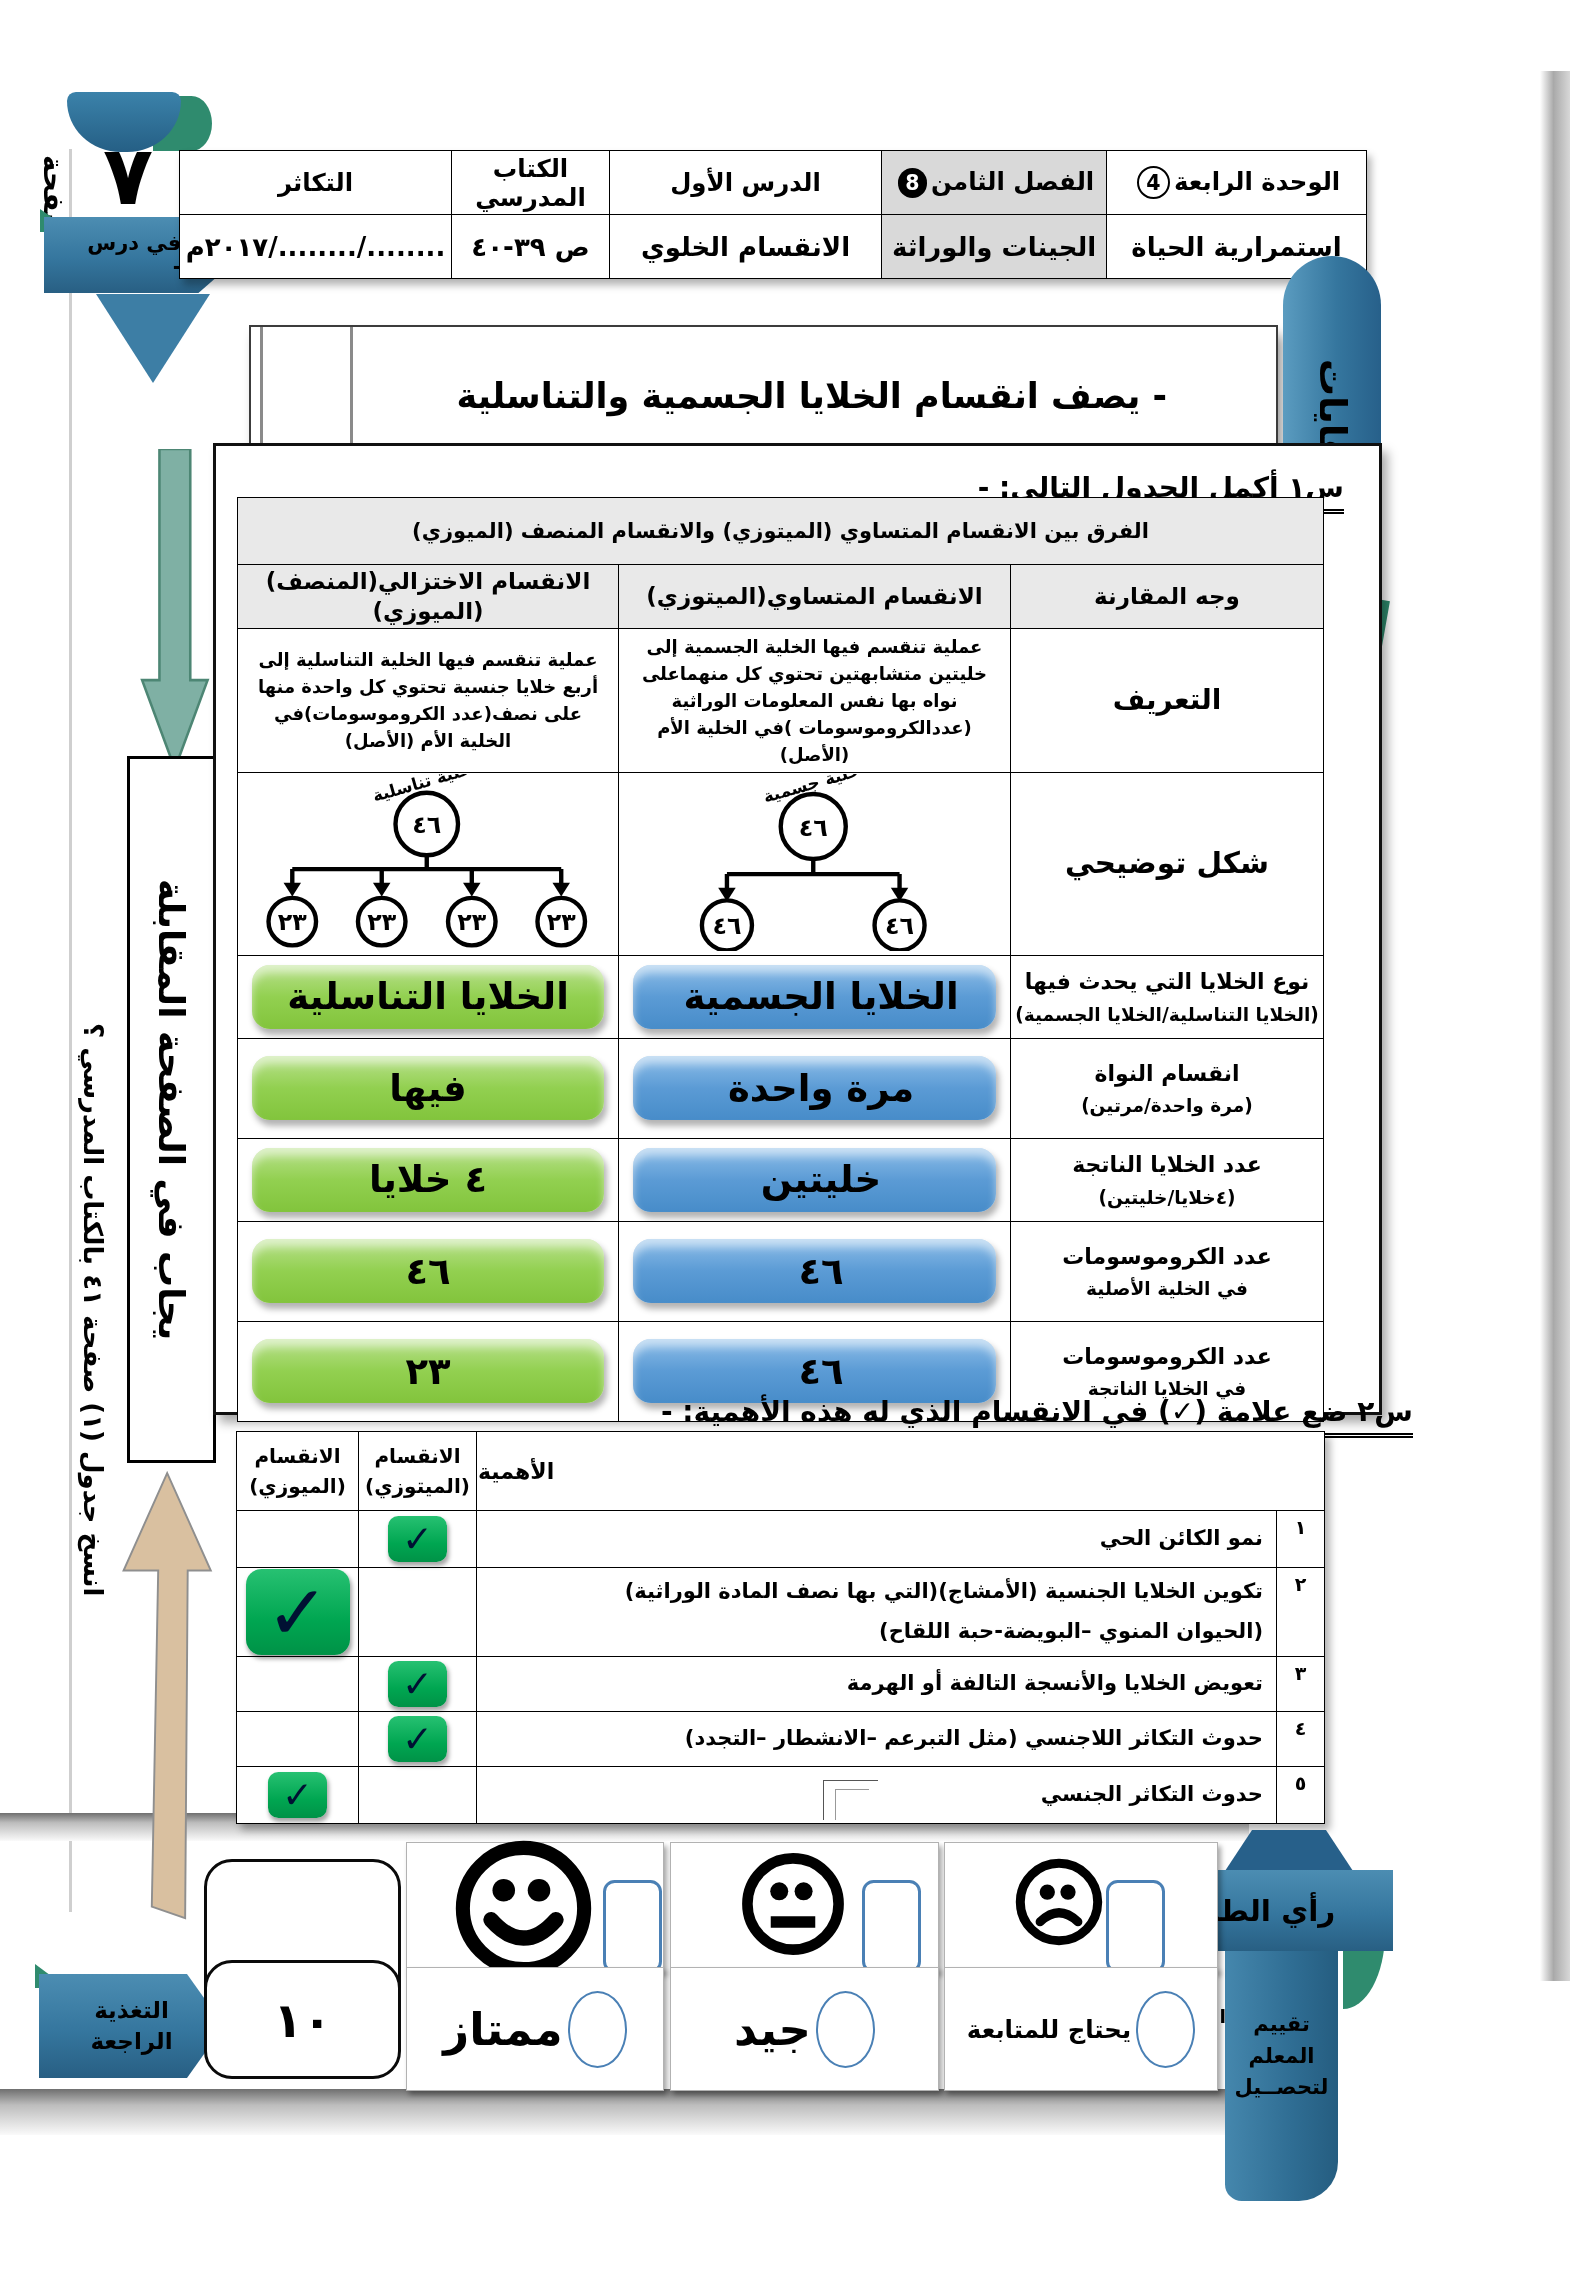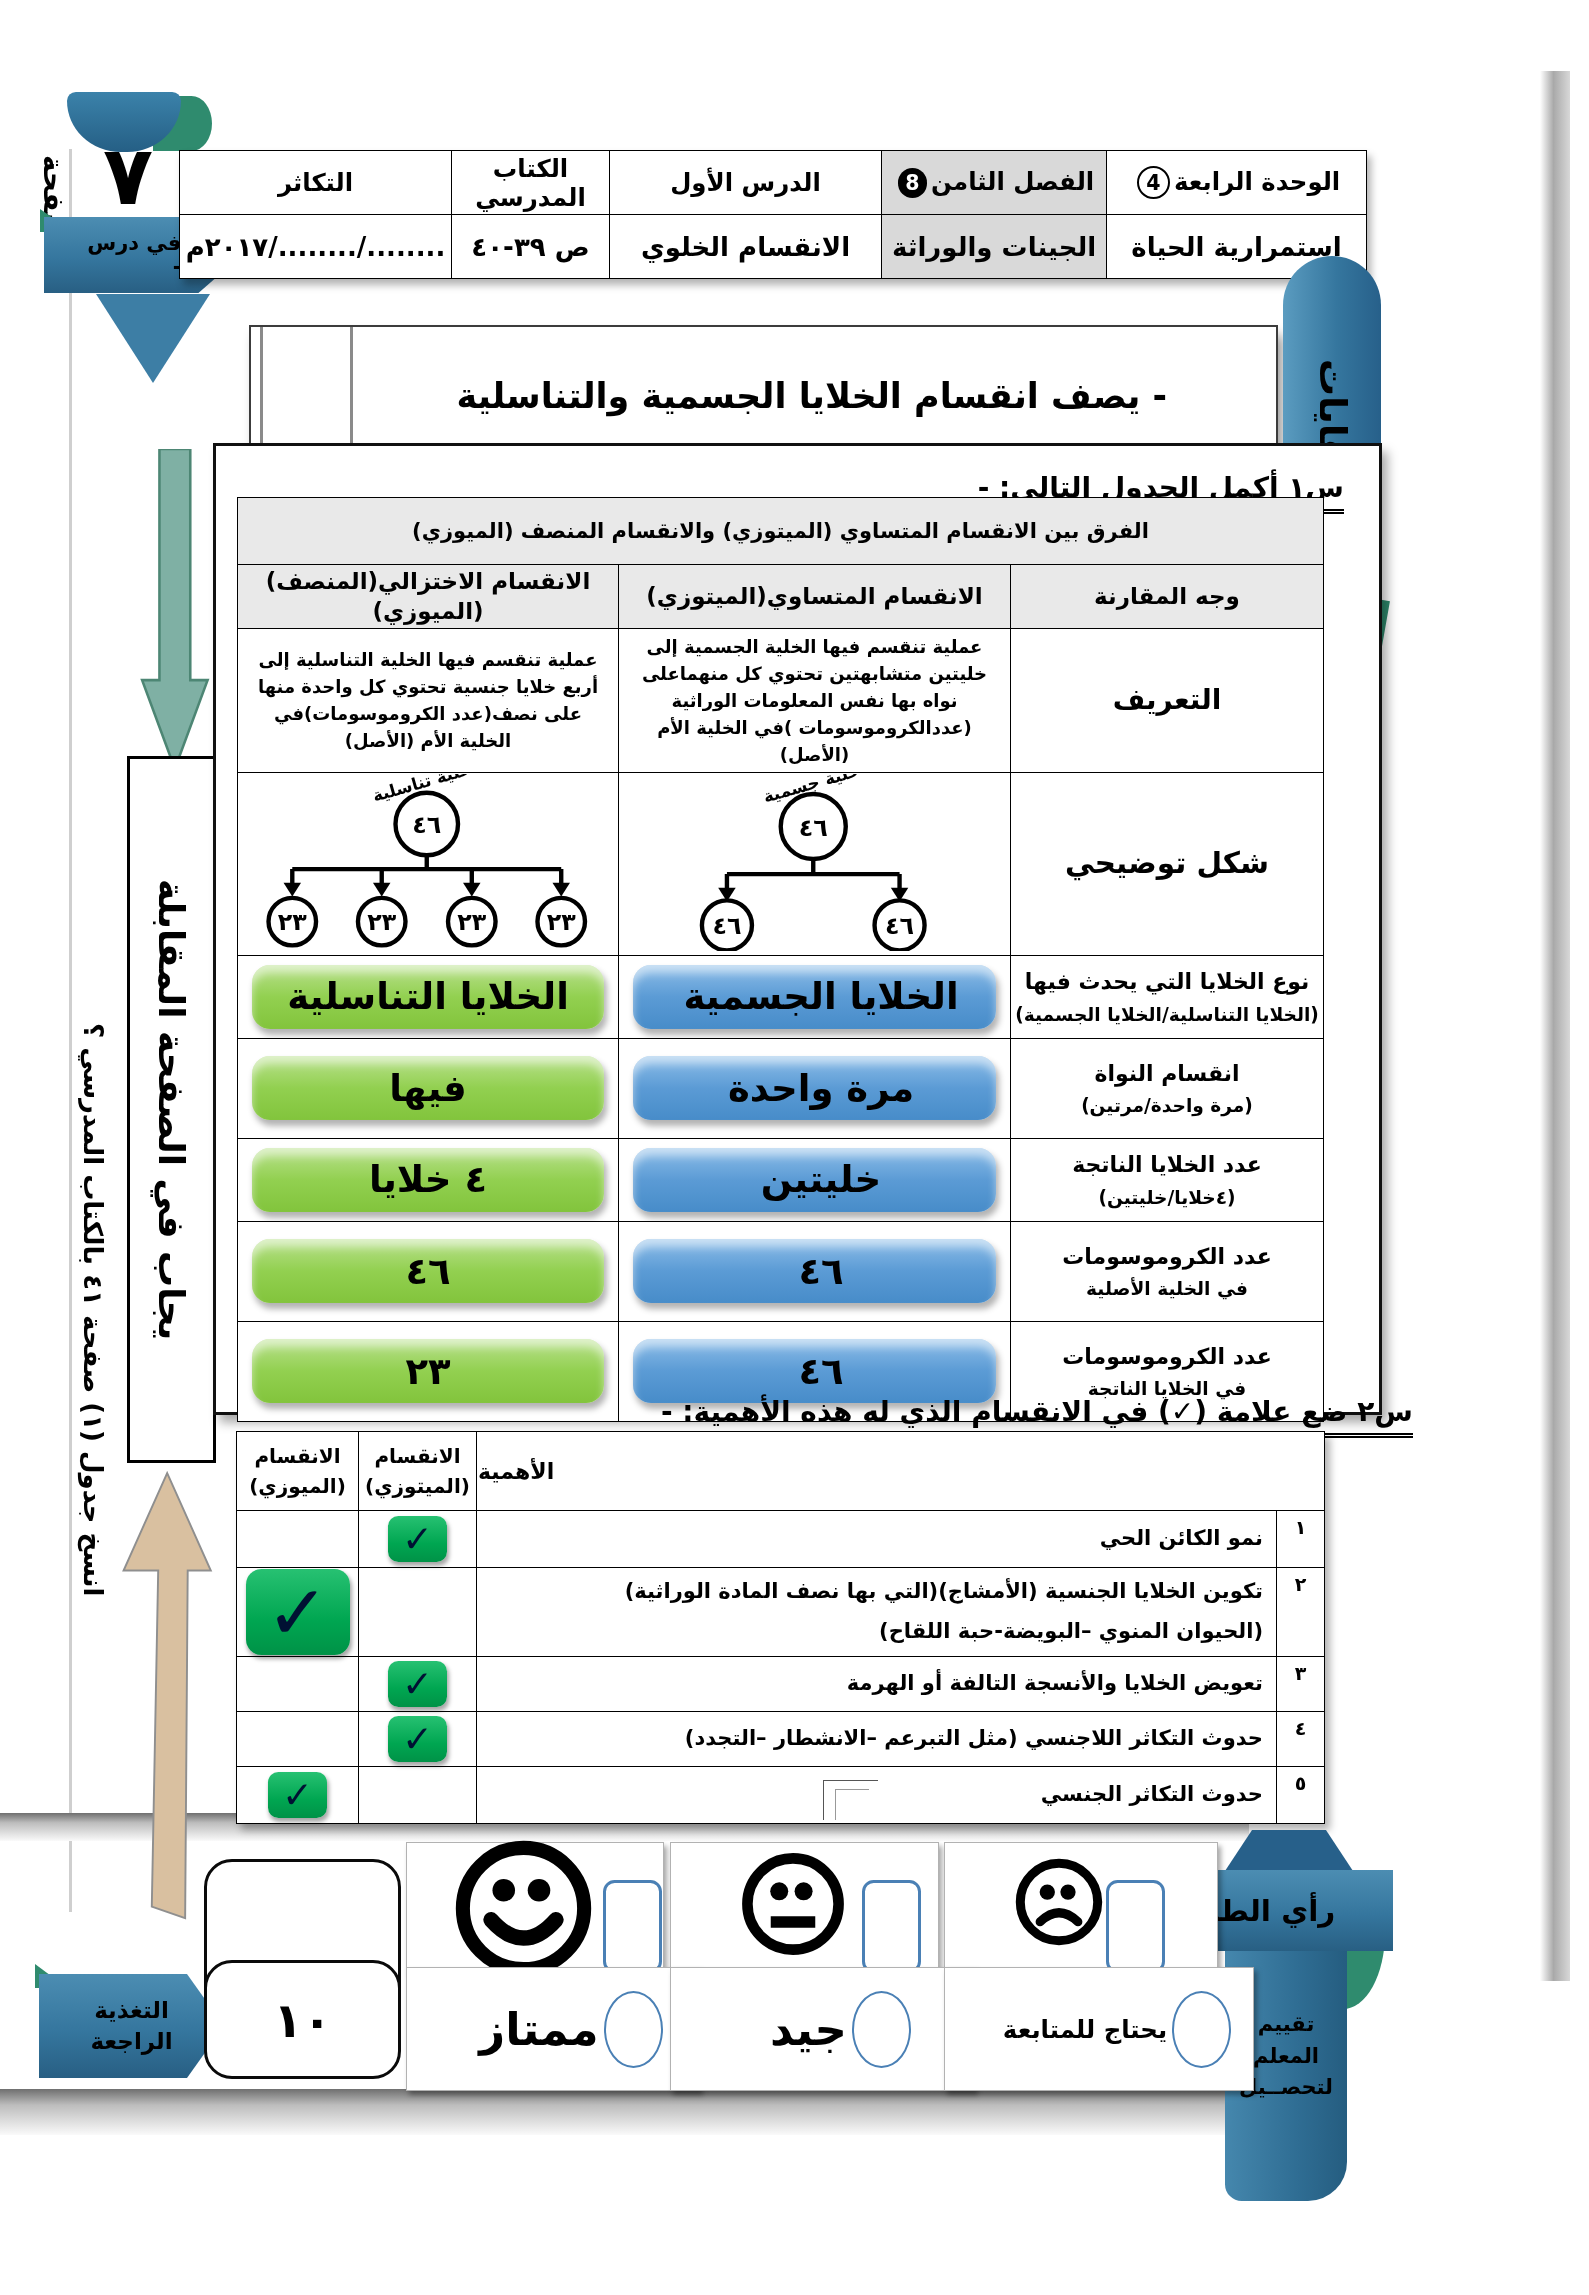--- a/index.html
+++ b/index.html
@@ -104,32 +104,32 @@
     border-radius:10.3px;background:linear-gradient(180deg,#27c172 0%,#00a651 60%,#009247 100%);
     font-size:37px;font-weight:bold;color:#062;box-shadow:1.9px 3.2px 4.5px rgba(0,0,0,.35);color:#013;}
   .check-box.big{width:104px;height:86px;font-size:76px;border-radius:15.4px;}
   
   .wm1{left:823px;top:1780px;width:54px;height:39px;border-top:1.9px solid #555;border-left:1.9px solid #555;}
   .wm2{left:835px;top:1789px;width:33px;height:29.5px;border-top:1.3px solid #999;border-left:1.3px solid #999;}
   
   .panel{background:#fff;border:1.3px solid #b2b2b2;box-shadow:2.6px 3.9px 5.1px rgba(0,0,0,.35);}
   .chk{position:absolute;width:53px;height:87px;border:3.9px solid #4a80b5;border-radius:11.6px;background:#fff;}
   .circle{display:inline-block;width:55px;height:73px;border:2.6px solid #4a80b5;border-radius:50%;background:#fff;}
-  .rating{display:flex;align-items:center;justify-content:center;gap:5.1px;padding-left:36px;}
+  .rating{display:flex;align-items:center;justify-content:center;gap:5.1px;}
   .rating .rlabel2{font-size:45px;font-weight:bold;}
   .rating .rlabel2.small{font-size:24.4px;}
   .score-back{left:204px;top:1859px;width:191px;height:204px;border:3.9px solid #0a0a0a;border-radius:28px;background:#fff;}
   .score-front{left:204px;top:1960px;width:191px;height:113px;border:3.9px solid #0a0a0a;border-radius:28px;background:#fff;
     display:flex;align-items:center;justify-content:center;font-size:48px;font-weight:bold;}
   .opinion-fold{left:1223px;top:1830px;width:132px;height:44px;background:#27608a;
     clip-path:polygon(0 100%,22% 0,78% 0,100% 100%);}
   .opinion-arrow{left:1129px;top:1870px;width:245px;height:81px;
     clip-path:polygon(100% 0,100% 100%,12% 100%,0 50%,12% 0);
     display:flex;align-items:center;justify-content:center;font-size:29.5px;font-weight:bold;padding-right:19px;}
-  .teacher-ribbon{left:1225px;top:1913px;width:122px;height:288px;
+  .teacher-ribbon{left:1225px;top:1913px;width:113px;height:288px;
     background:linear-gradient(90deg,#4587ad 0%,#2f6d93 60%,#255d80 100%);
     border-radius:0 0 39px 16.7px;}
   .teacher-ribbon .txt{position:absolute;top:96px;width:100%;text-align:center;
     font-size:21px;font-weight:bold;line-height:1.5;}
   .teacher-curl{left:1343px;top:1933px;width:42px;height:76px;background:#2f8b6e;
     border-radius:0 0 100% 0;}
   .student-label{left:1149px;top:2005px;width:77px;font-size:19px;font-weight:bold;}
 </style>
 </head>
 <body>

